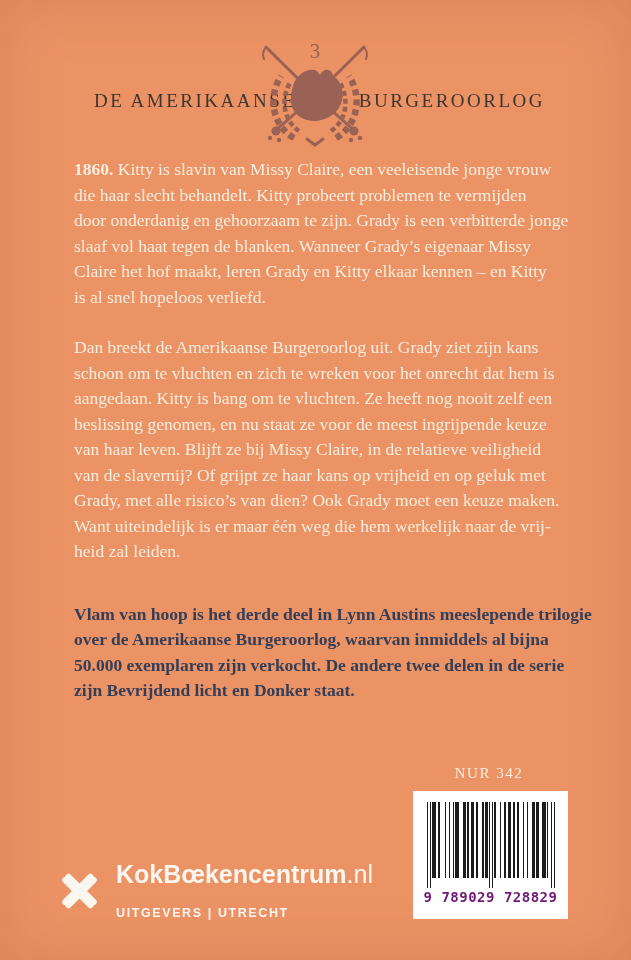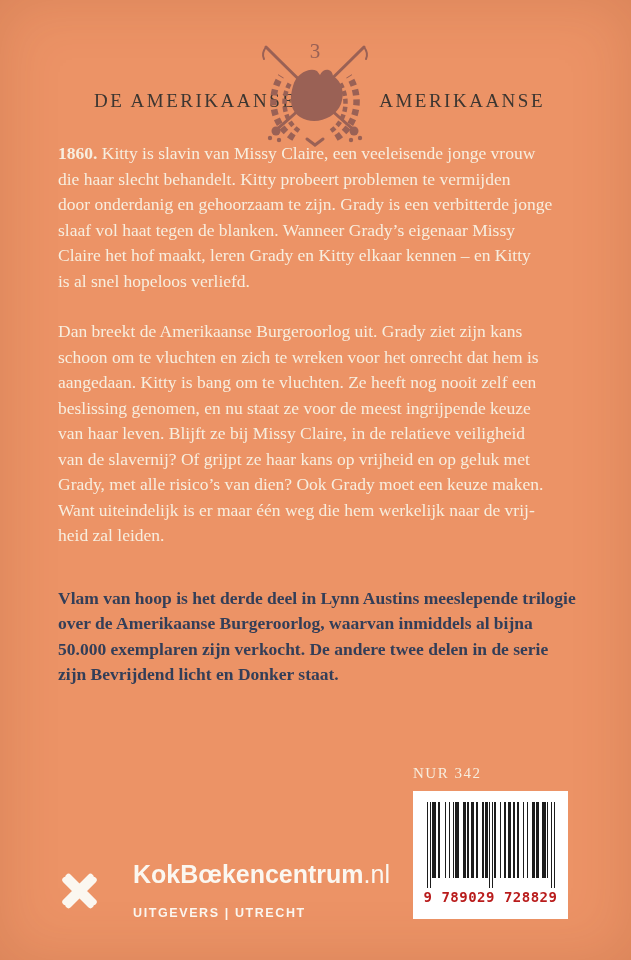--- a/index.html
+++ b/index.html
@@ -22,67 +22,67 @@
   }
   
   .emblem{position:absolute;left:252px;top:36px;width:126px;height:116px;color:var(--emblem,#9A6155);}
   .emblem svg{width:100%;height:100%;display:block;}
   
   .synopsis{
     position:absolute;left:58px;top:141px;width:545px;
     color:var(--cream,#F7EEDF);
   }
   .para{
-    margin:0;white-space:pre;
+    margin:16px;white-space:pre;
     font-size:17.5px;line-height:25.5px;
     font-family:"Liberation Serif", serif;
   }
   .para.p2{margin-top:25px;}
   .para.navy{margin-top:37px;color:var(--navy,#333E58);font-weight:bold;}
   .it{}
   .bd{font-weight:bold;}
   
   .nur{
     position:absolute;left:413px;top:765px;width:152px;
-    text-align:left;color:var(--cream,#F7EEDF);
+    text-align:center;color:var(--cream,#F7EEDF);
     font-size:15px;letter-spacing:1.5px;
     font-family:"Liberation Serif", serif;
   }
   
   .barcode-box{
     position:absolute;left:413px;top:791px;width:155px;height:128px;
     background:var(--bc-bg,#FFFFFF);
     display:flex;flex-direction:column;align-items:center;
   }
   .barcode-box svg{margin-top:11px;color:var(--bc-bars,#1C1C1C);}
   .barcode-digits{
     margin-top:1px;
     font-family:"DejaVu Sans Mono", monospace;
-    font-size:14px;font-weight:bold;color:#b91c1c;letter-spacing:0.5px;
+    font-size:14px;font-weight:bold;color:#701a75;letter-spacing:0.5px;
   }
   
   .publisher{
     position:absolute;left:56px;top:861px;
-    display:flex;align-items:center;gap:30px;
+    display:flex;align-items:center;gap:13px;
     color:#FBF7F0;
   }
   .logo-mark svg{width:47px;height:56px;display:block;}
   .logo-text{display:flex;flex-direction:column;font-family:"Liberation Sans", sans-serif;}
   .brand-line{font-size:25px;line-height:26px;font-weight:bold;}
   .brand-line .suffix{font-weight:normal;}
   .tagline{font-size:12.5px;font-weight:bold;letter-spacing:1.6px;margin-top:19px;}
 </style>
 </head>
 <body>
 
 <div class="page">
 
   <div class="series-header">
     <span>DE AMERIKAANSE</span>
-    <span>AMERIKAANSE</span>
+    <span>BURGEROORLOG</span>
   </div>
 
   <div class="emblem">
     <svg viewBox="0 0 126 114" fill="none">
 
       <g stroke="currentColor" stroke-width="3" stroke-linecap="round">
         <path d="M14,10 C42,38 72,68 102,93"></path>
         <path d="M112,10 C84,38 54,68 24,93"></path>
         <path d="M14,10 C11,14 10,18 12,22" stroke-width="2"></path>
         <path d="M112,10 C115,14 116,18 114,22" stroke-width="2"></path>

